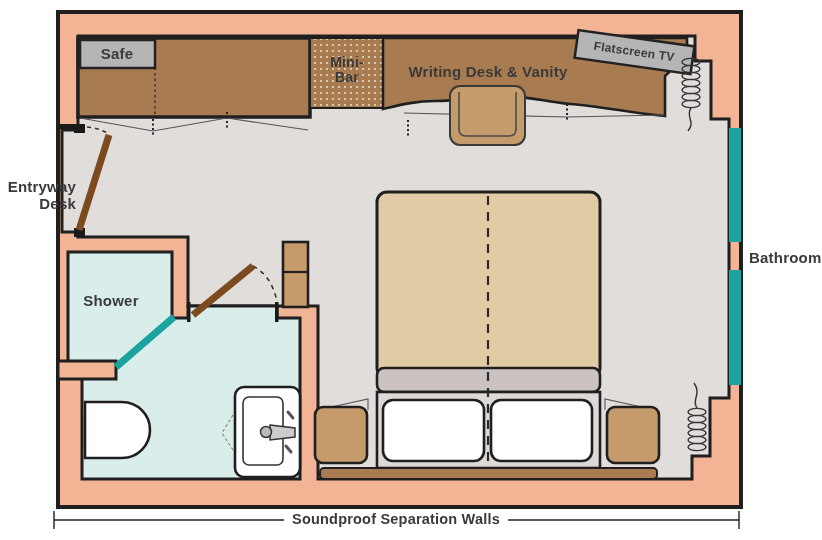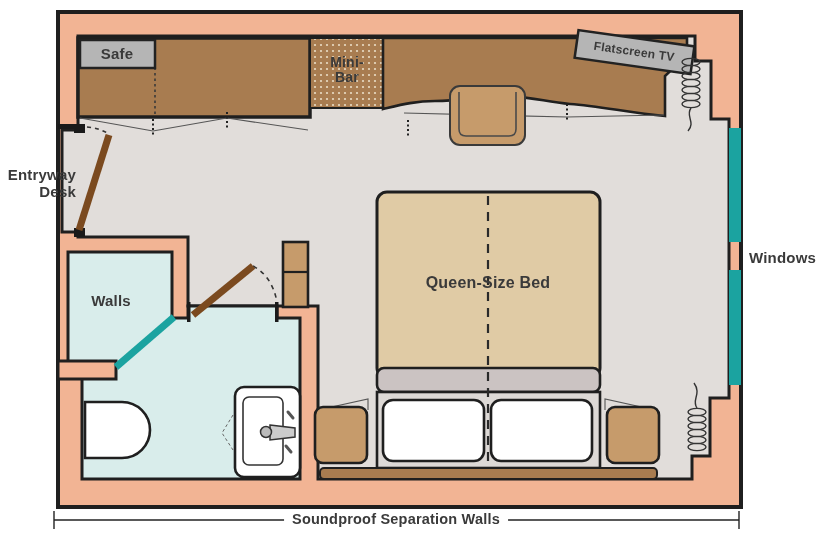--- a/index.html
+++ b/index.html
@@ -11,21 +11,21 @@
   .lbl{
     position:absolute;color:var(--text);font-weight:bold;white-space:nowrap;
     text-align:center;line-height:1.08;letter-spacing:.2px;
   }
   .lbl.ctr{transform:translate(-50%,-50%);}
   .s15{font-size:15px;text-align:right;}
   .s16{font-size:16px;}
   .s14{font-size:14px;}
   .s12{font-size:12px;}
   #lbl-tv{transform:translate(-50%,-50%) rotate(8deg);}
-  #lbl-entry{text-align:right;width:72px;line-height:17px;}
+  #lbl-entry{text-align:right;width:72px;line-height:17px;margin-top:12px;}
   #lbl-windows{transform:translate(0,-50%);}
   #lbl-soundproof{background:#fff;padding:0 8px;transform:translate(-50%,-50%);font-size:14.5px;text-align:center;}
 </style>
 </head>
 <body>
 
 <div id="canvas">
 
 <svg id="plan-svg" width="822" height="540" viewBox="0 0 822 540">
   <defs>
@@ -142,23 +142,23 @@
     <line x1="54" y1="511" x2="54" y2="529" style="stroke-width:1.4"></line>
     <line x1="739" y1="511" x2="739" y2="529" style="stroke-width:1.4"></line>
   </g>
 </svg>
 
 <div class="lbl ctr s15" style="left:117px;top:54px" id="lbl-safe">Safe</div>
 <div class="lbl ctr s14" style="left:347px;top:70px">
   <div>Mini-</div>
   <div>Bar</div>
 </div>
+<div class="lbl ctr s15" style="left:488px;top:72px">Writing Desk &amp; Vanity</div>
 <div class="lbl s12" id="lbl-tv" style="left:634px;top:52px">Flatscreen TV</div>
 <div class="lbl s15" id="lbl-entry" style="left:4px;top:166px">
   <div>Entryway</div>
   <div>Desk</div>
 </div>
-<div class="lbl ctr s15" style="left:111px;top:301px">Walls</div>
-<div class="lbl ctr s16" style="left:488px;top:283px">Queen-Size Bed</div>
-<div class="lbl s15" id="lbl-windows" style="left:749px;top:258px">Windows</div>
+<div class="lbl ctr s15" style="left:111px;top:301px">Shower</div>
+<div class="lbl s15" id="lbl-windows" style="left:749px;top:258px">Bathroom</div>
 <div class="lbl" id="lbl-soundproof" style="left:396px;top:520px">Soundproof Separation Walls</div>
 
 </div>
 
 </body></html>

